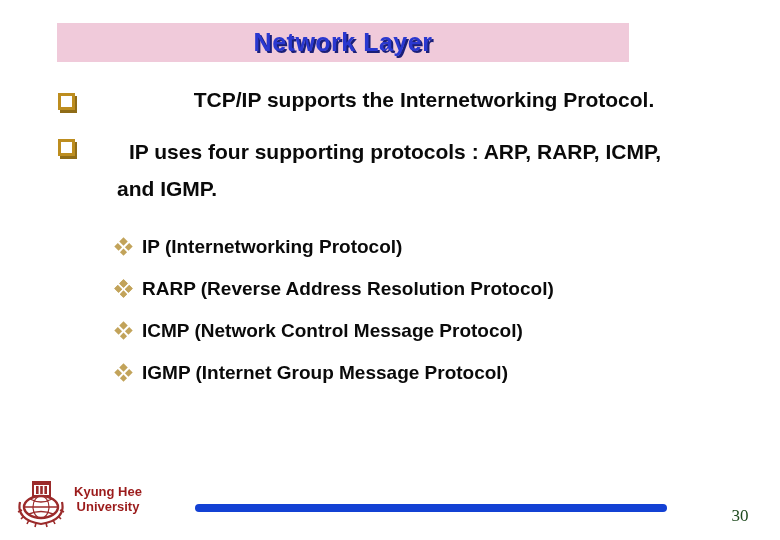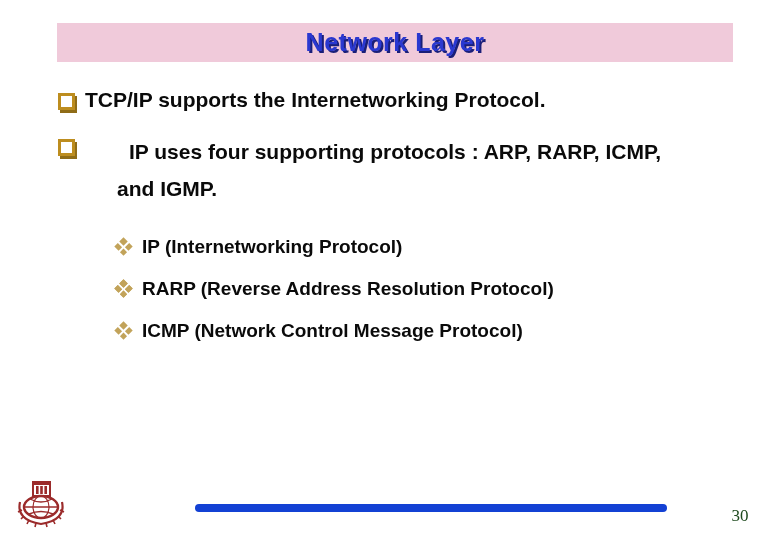--- a/index.html
+++ b/index.html
@@ -23,21 +23,21 @@
     position:relative;
     width:780px;
     height:540px;
     background:#ffffff;
     overflow:hidden;
   }
   
   .title-bar{
     position:absolute;
     left:57px; top:23px;
-    width:676px; height:39px;
+    width:572px; height:39px;
     background:var(--title-bar-bg);
   }
   .title-bar h1{
     margin:0;
     width:100%;
     line-height:39px;
     text-align:center;
     font-size:25px;
     font-weight:bold;
     color:var(--title-text);
@@ -52,21 +52,21 @@
     color:var(--body-text);
     font-size:21px;
     font-weight:bold;
   }
   .bullet .btext{
     display:block;
     text-indent:12px;
     white-space:pre-line;
   }
   .b1{top:87px;}
-  .b1 .btext{line-height:26px;}
+  .b1 .btext{line-height:26px;text-align:center;}
   .b2{top:133px;}
   .b2 .btext{line-height:37px;margin-left:44px;}
   .sq{
     position:absolute;
     left:-15px; top:6px;
     width:11px; height:11px;
     background:#ffffff;
     border:3px solid var(--square-bullet);
     box-shadow:2px 3px 0 0 var(--square-bullet-shadow);
   }
@@ -179,38 +179,51 @@
     </li>
     <li>
       <span class="dia">
           <i></i>
           <i></i>
           <i></i>
           <i></i>
         </span>
       <span>ICMP (Network Control Message Protocol)</span>
     </li>
+    <li>
+      <span class="dia">
+          <i></i>
+          <i></i>
+          <i></i>
+          <i></i>
+        </span>
+      <span>IGMP (Internet Group Message Protocol)</span>
+    </li>
   </ul>
 
   <svg class="crest" width="50" height="54" viewBox="0 0 50 54" fill="none">
 
     <rect x="16" y="3" width="19" height="3" fill="#9b2b2b"></rect>
     <rect x="17" y="6" width="17" height="12" fill="none" stroke="#9b2b2b" stroke-width="2"></rect>
     <rect x="20" y="8" width="2.6" height="8" fill="#9b2b2b"></rect>
     <rect x="24.2" y="8" width="2.6" height="8" fill="#9b2b2b"></rect>
     <rect x="28.4" y="8" width="2.6" height="8" fill="#9b2b2b"></rect>
 
     <ellipse cx="25" cy="29" rx="17" ry="11" fill="none" stroke="#9b2b2b" stroke-width="2.4"></ellipse>
     <path d="M8 29 H42" stroke="#9b2b2b" stroke-width="1.6"></path>
     <path d="M14 21 Q25 27 36 21" stroke="#9b2b2b" stroke-width="1.4" fill="none"></path>
     <path d="M13 36 Q25 31 37 36" stroke="#9b2b2b" stroke-width="1.4" fill="none"></path>
     <ellipse cx="25" cy="29" rx="8" ry="11" fill="none" stroke="#9b2b2b" stroke-width="1.2"></ellipse>
 
     <path d="M4 24 Q0 42 25 46 Q50 42 46 24" stroke="#9b2b2b" stroke-width="2.2" fill="none"></path>
     <path d="M6 32 L2 34 M8 38 L5 41 M13 42 L11 46 M20 45 L19 49 M30 45 L31 49 M37 42 L39 46 M42 38 L45 41 M44 32 L48 34" stroke="#9b2b2b" stroke-width="1.6"></path>
   </svg>
 
+  <div class="inst">
+    <div>Kyung Hee</div>
+    <div>University</div>
+  </div>
 
   <div class="divider"></div>
 
   <div class="pagenum">30</div>
 
 </div>
 
 </body></html>

